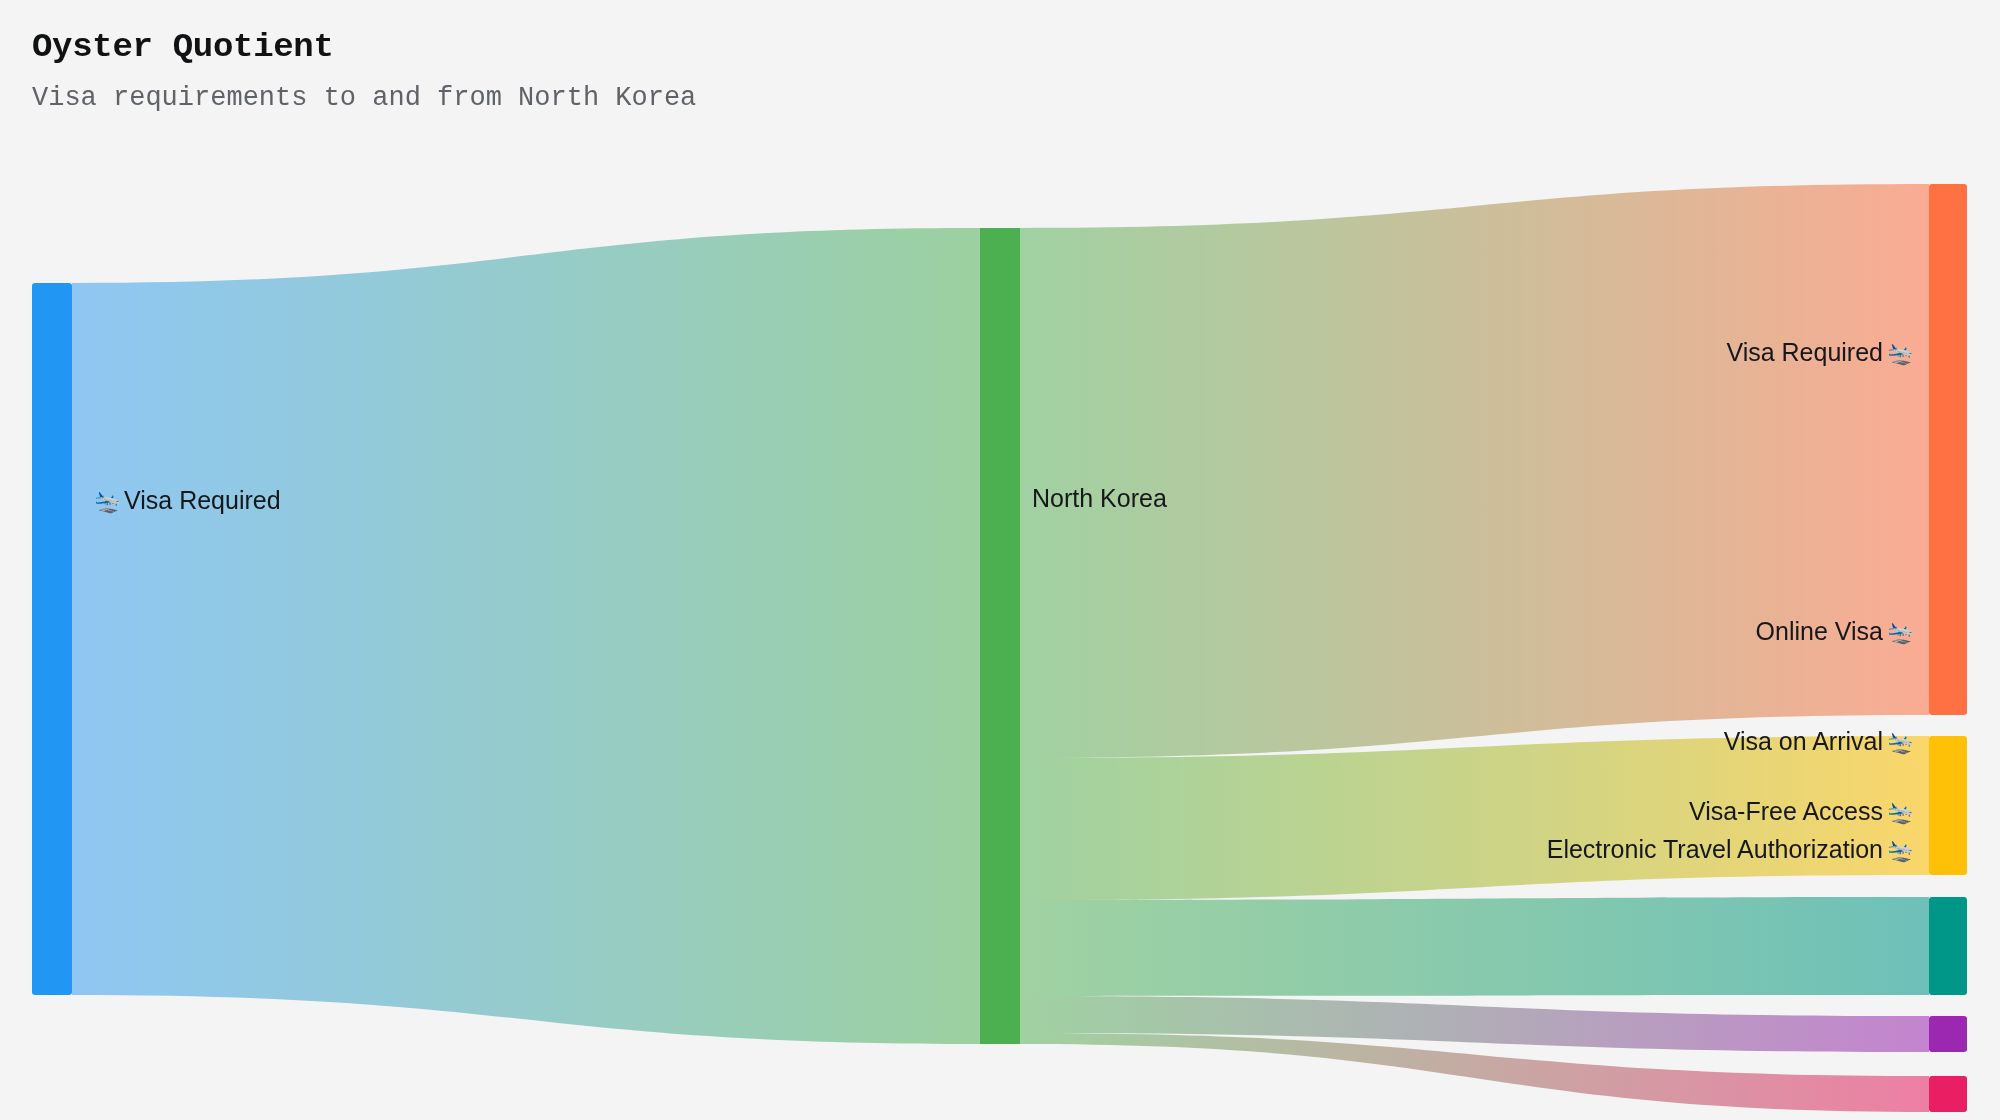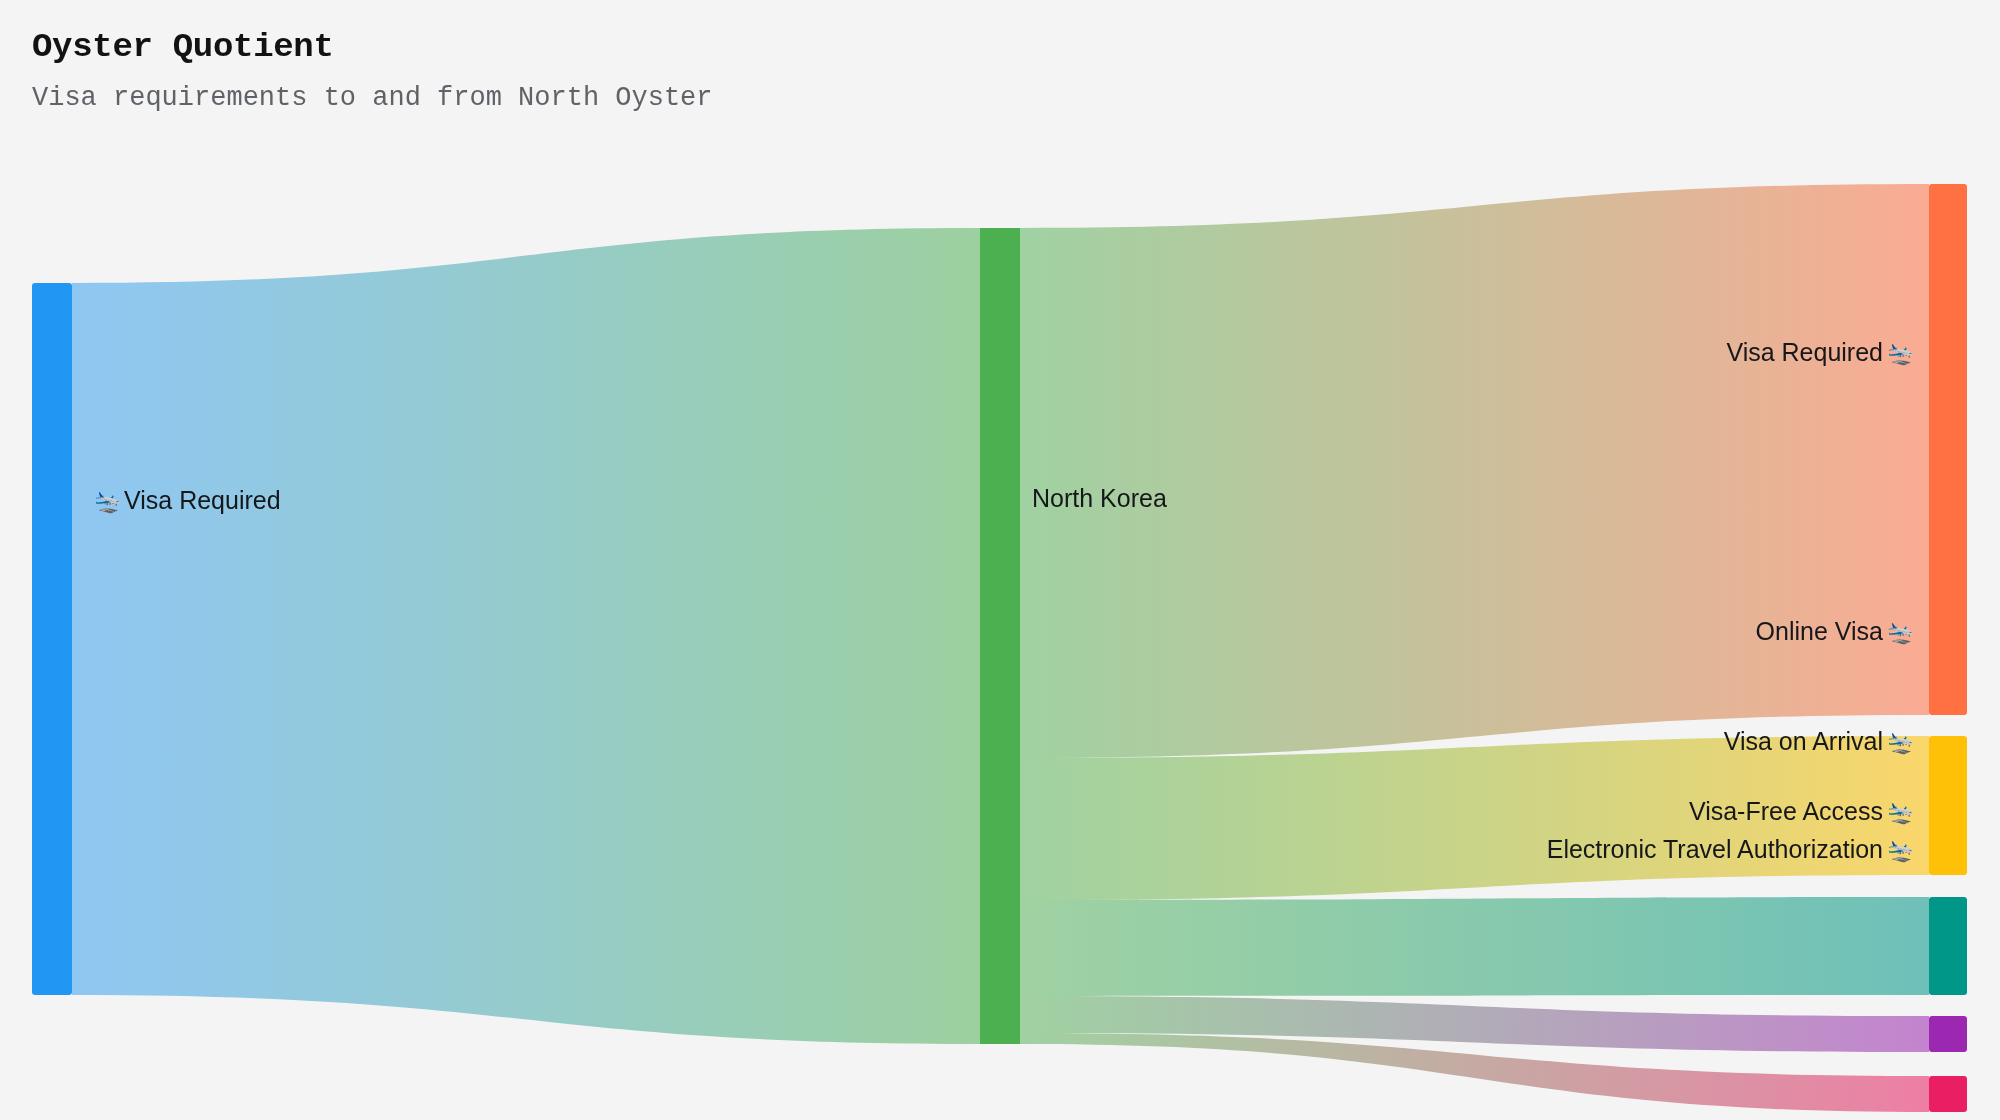--- a/index.html
+++ b/index.html
@@ -33,21 +33,21 @@
     font-family:"DejaVu Sans",sans-serif;
     font-size:22px;
     dominant-baseline:middle;
   }
 </style>
 </head>
 <body>
 
 <div id="header">
   <div id="chart-title">Oyster Quotient</div>
-  <div id="chart-subtitle">Visa requirements to and from North Oyster</div>
+  <div id="chart-subtitle">Visa requirements to and from North Korea</div>
 </div>
 
 <div id="sankey-area">
   <svg id="sankey-svg" viewBox="0 0 2000 1120" xmlns="http://www.w3.org/2000/svg">
     <defs>
       <linearGradient id="grad-in-nk" x1="0" y1="0" x2="1" y2="0">
         <stop offset="0%" stop-color="#2196f3" stop-opacity="0.48"></stop>
         <stop offset="100%" stop-color="#4caf50" stop-opacity="0.52"></stop>
       </linearGradient>
       <linearGradient id="grad-nk-orange" x1="0" y1="0" x2="1" y2="0">

